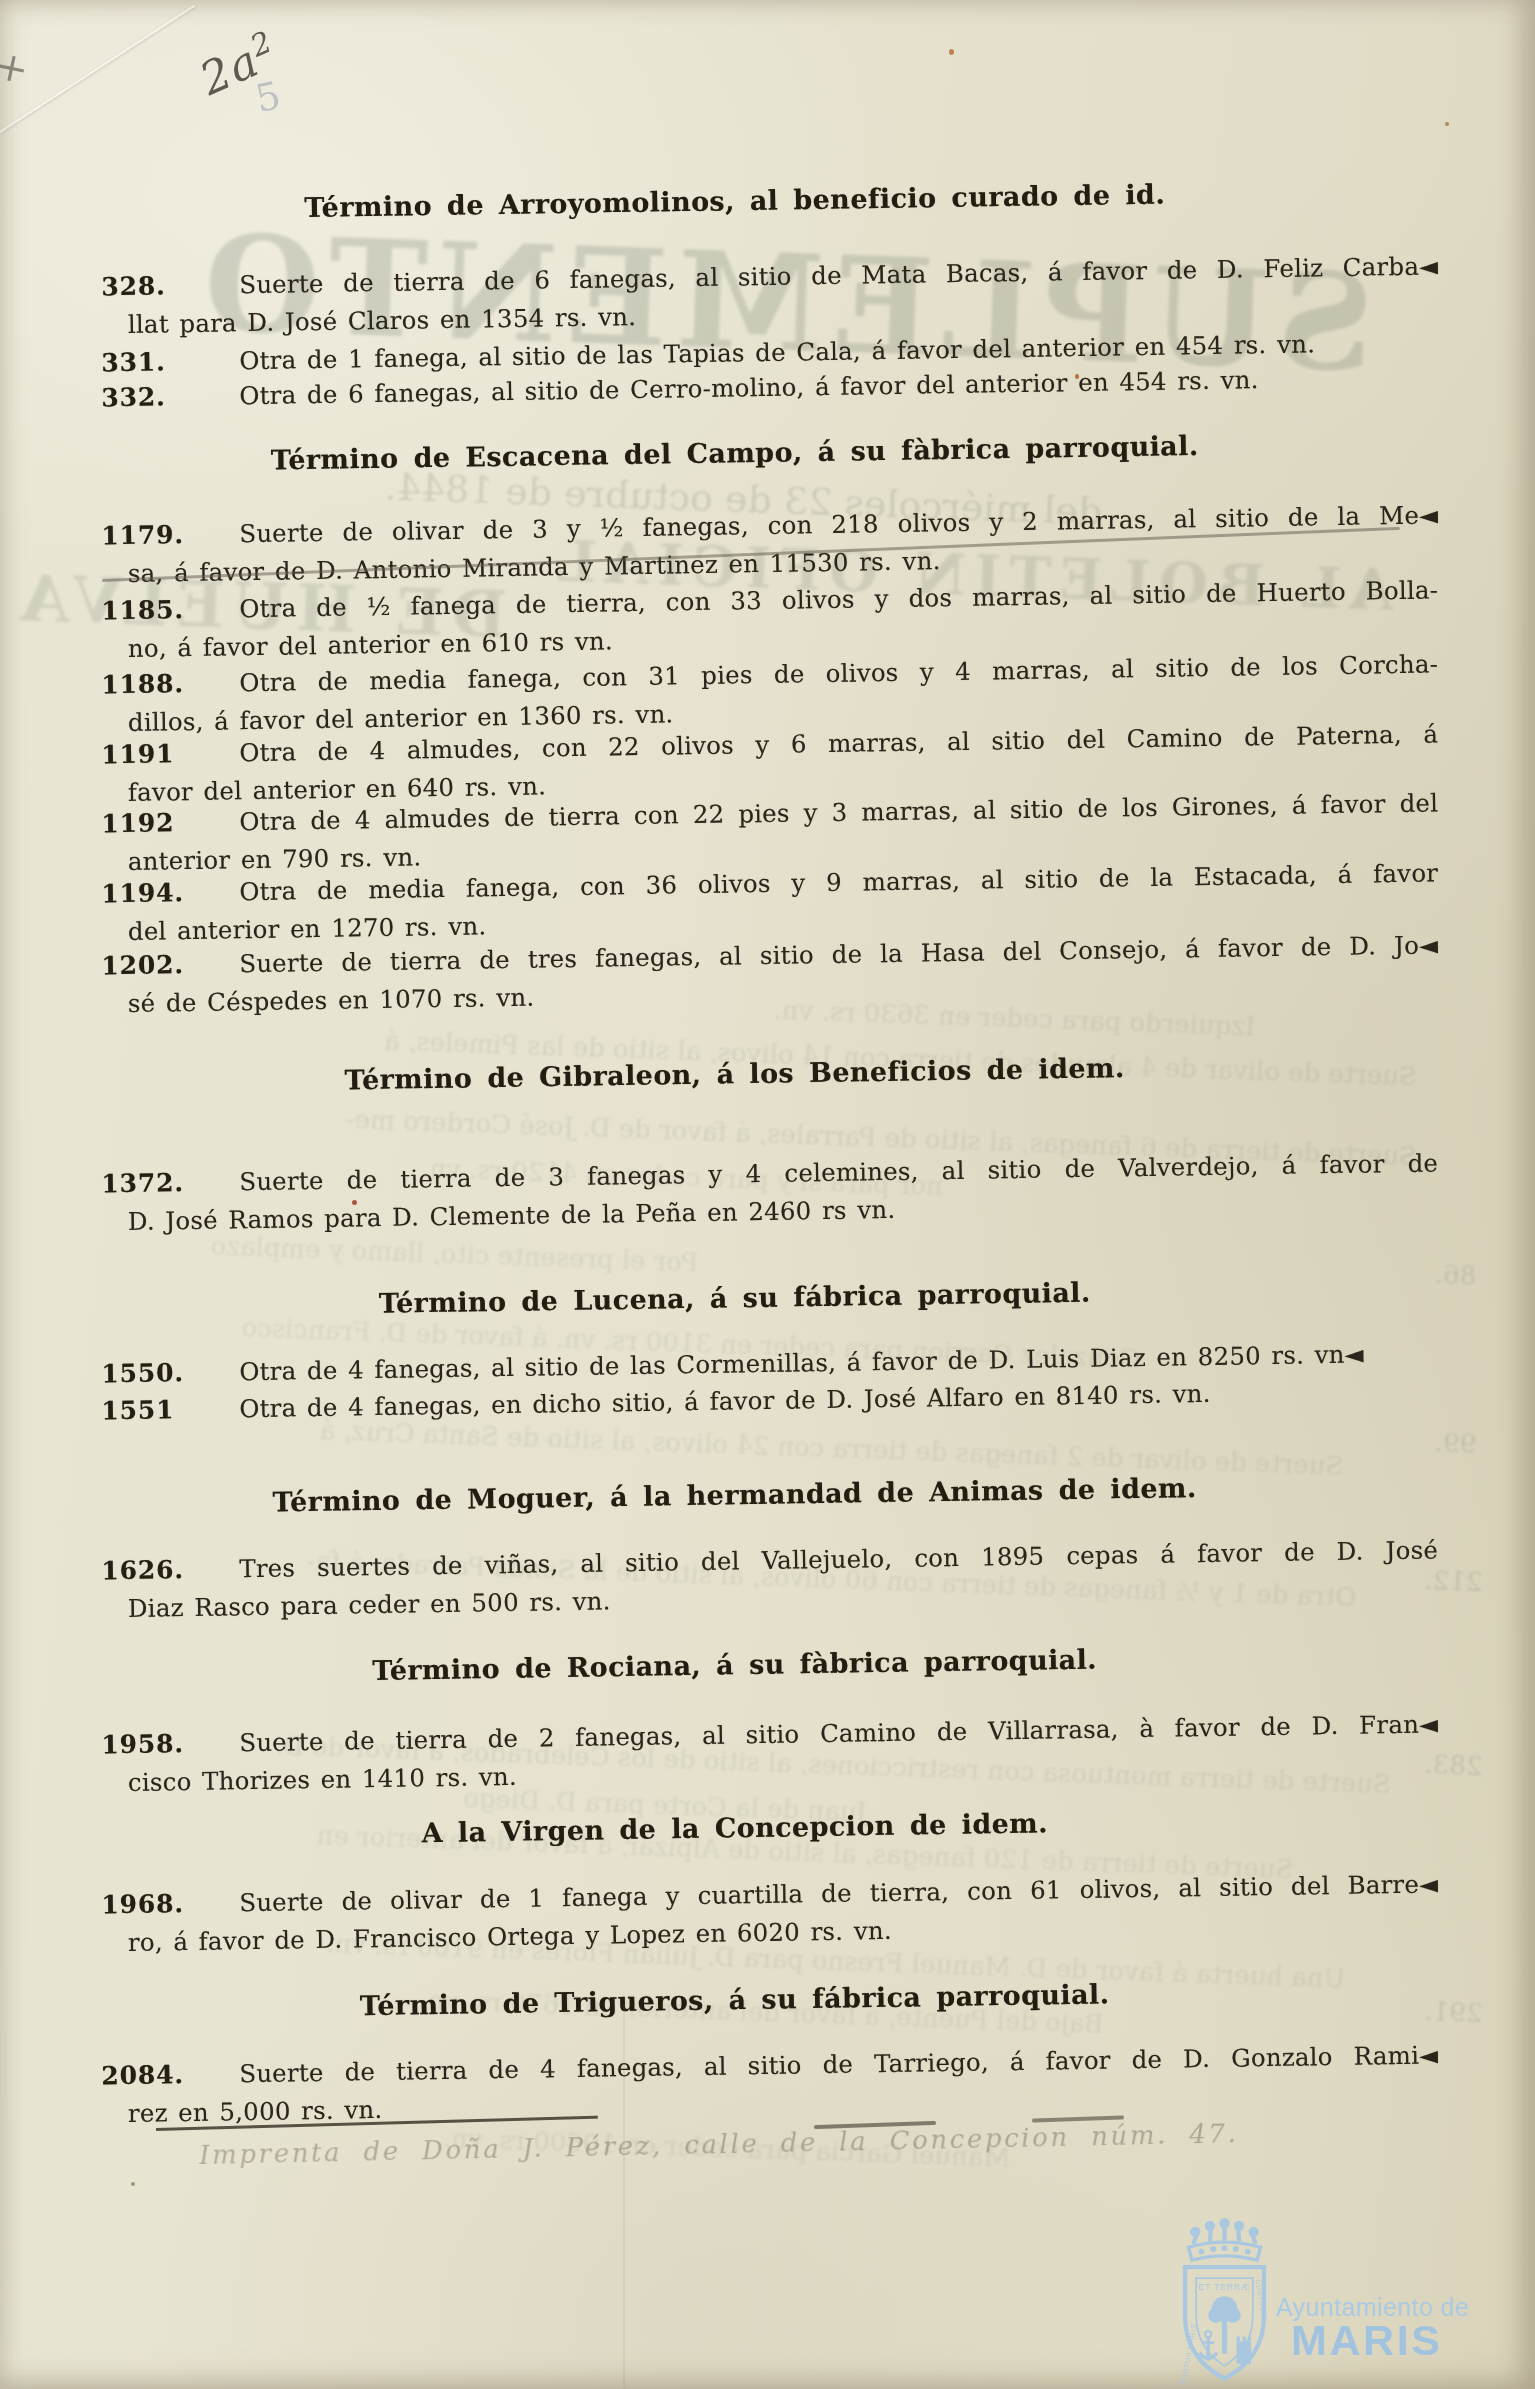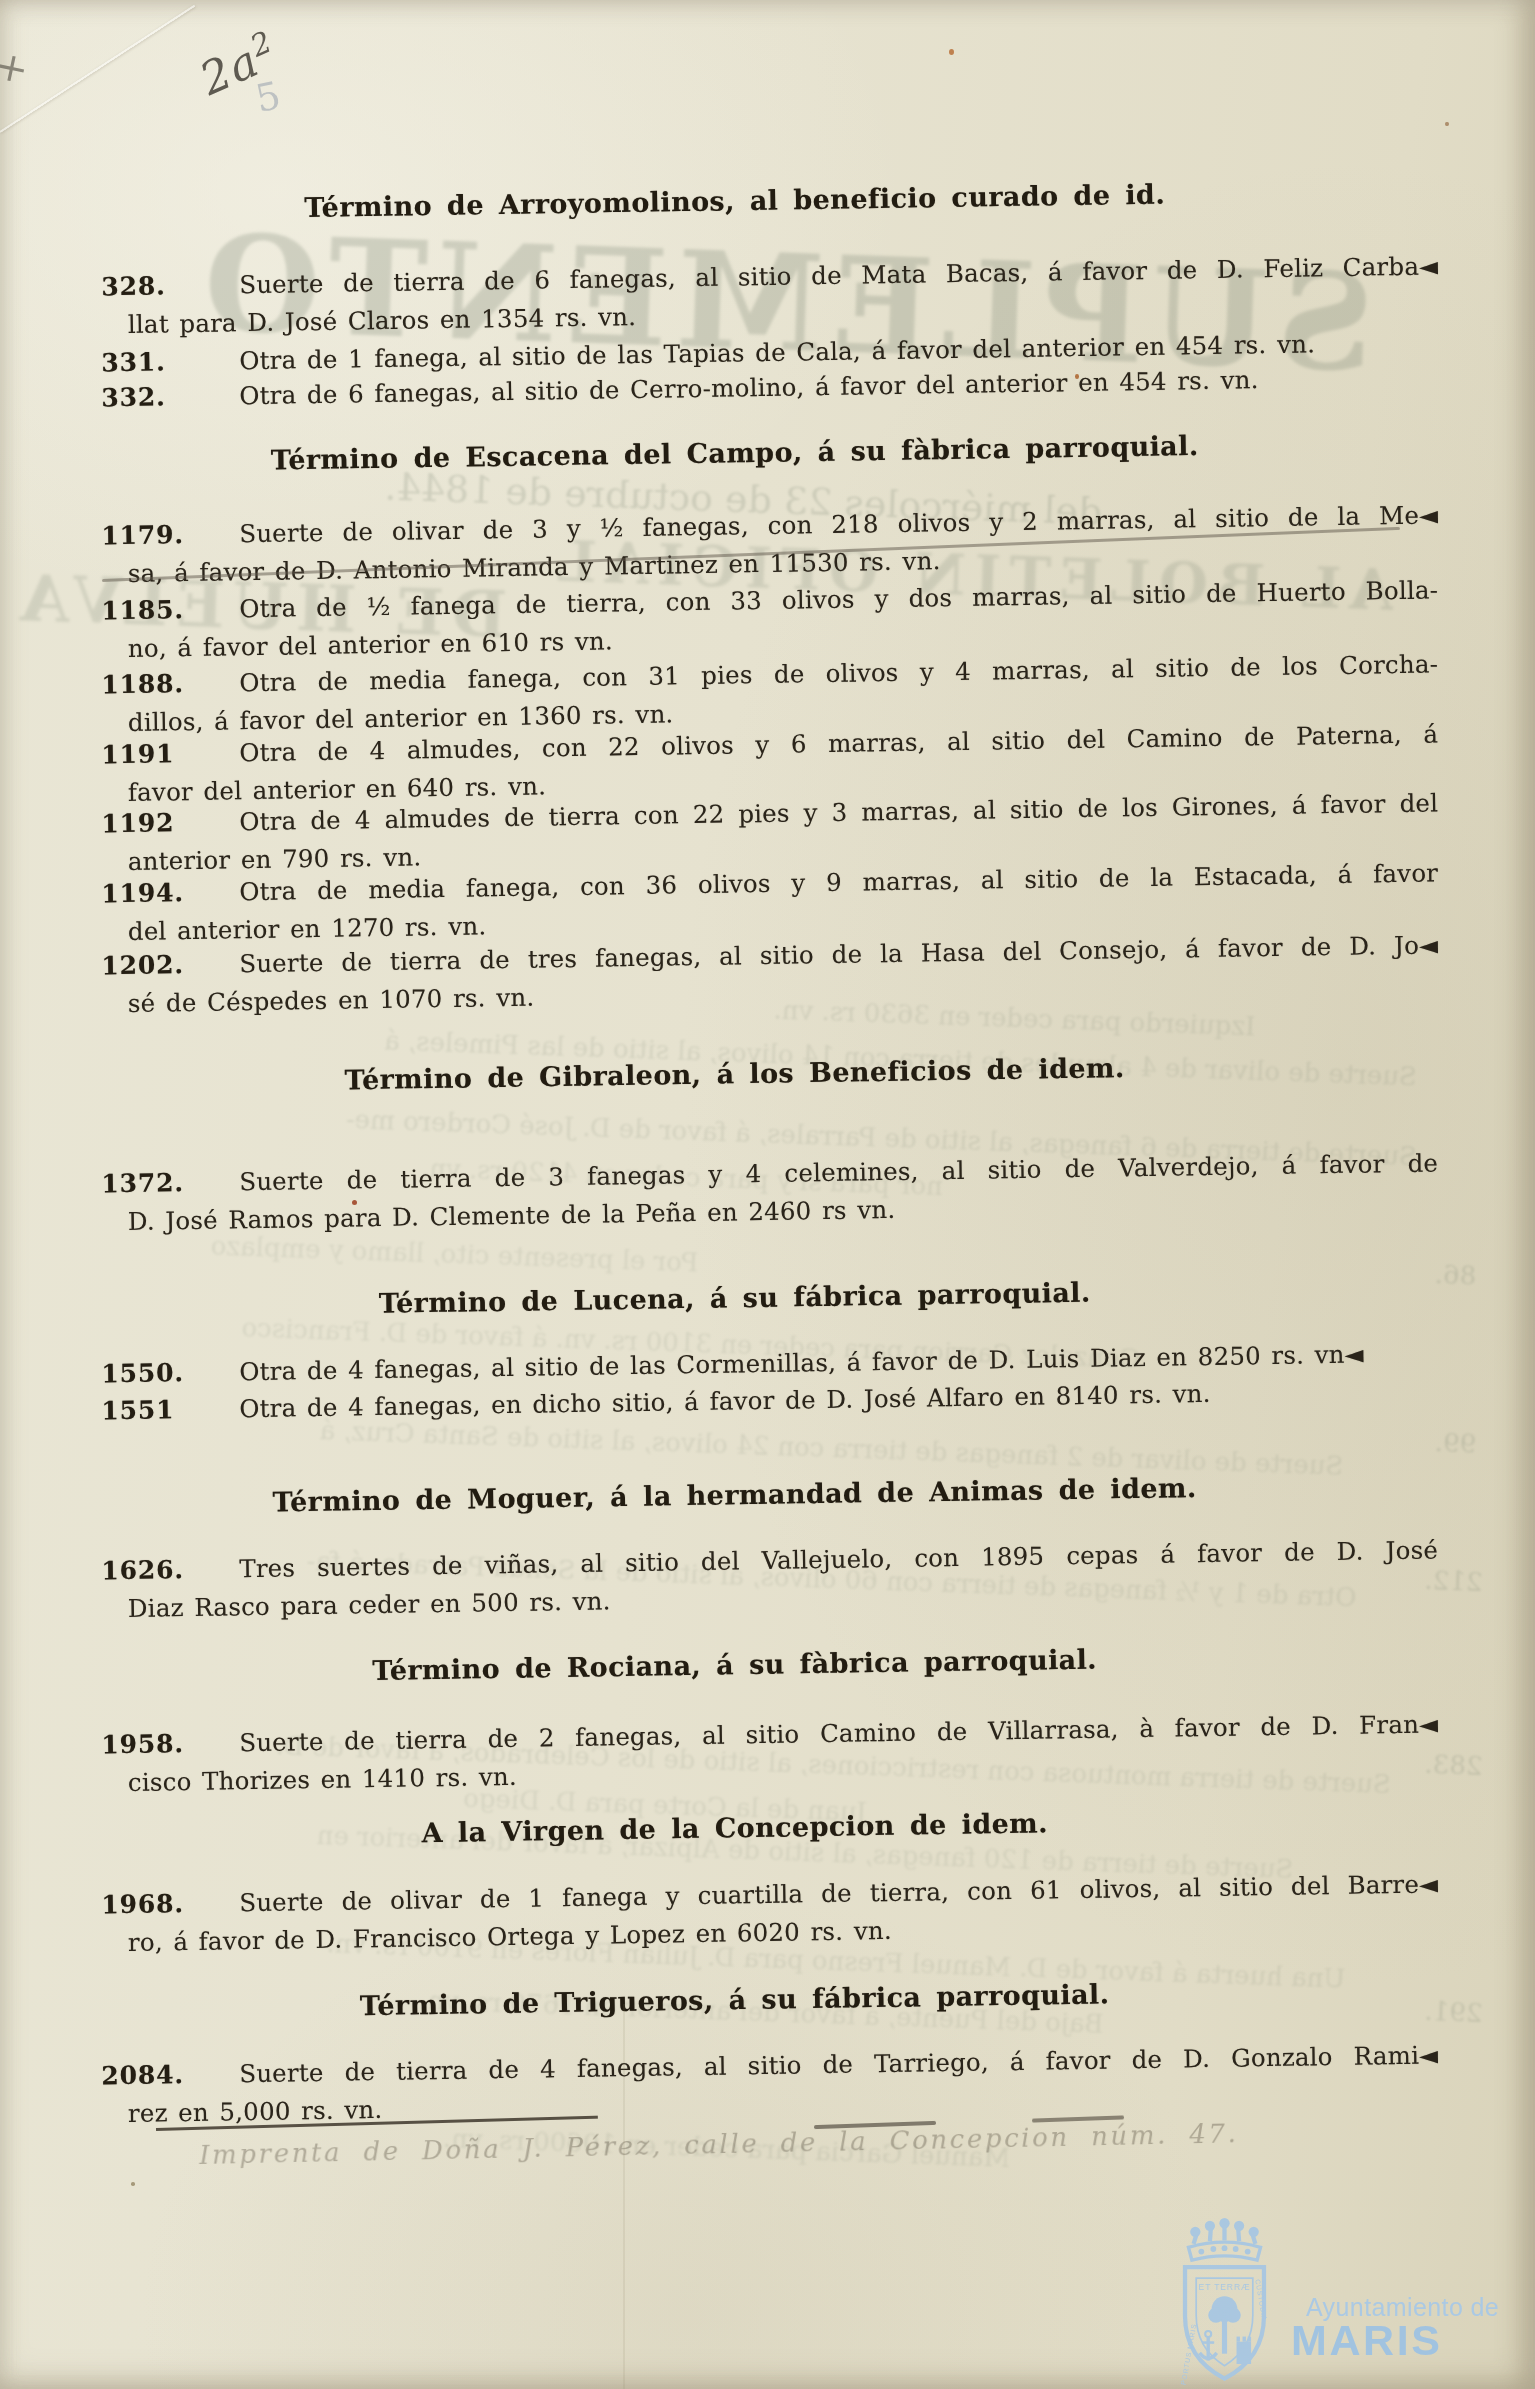--- a/index.html
+++ b/index.html
@@ -55,21 +55,21 @@
     font-family:"DejaVu Serif","Liberation Serif",serif;
     pointer-events:none;
   }
   
   .mark{position:absolute;}
   .speck{position:absolute;border-radius:50%;}
   
   .hand{position:absolute;font-family:"DejaVu Serif","Liberation Serif",serif;}
   
   .wm-org1{
-    position:absolute;left:1306px;top:2293px;
+    position:absolute;left:1276px;top:2293px;
     font-family:"Liberation Sans","DejaVu Sans",sans-serif;
     font-size:25px;font-weight:400;color:#aac9e4;letter-spacing:0.4px;
   }
   .wm-org2{
     position:absolute;left:1291px;top:2316px;
     font-family:"Liberation Sans","DejaVu Sans",sans-serif;
     font-size:43px;font-weight:bold;color:#a1c3e0;letter-spacing:2.6px;
   }
   .wm-shield{position:absolute;left:1173px;top:2213px;}
   .imprint{

